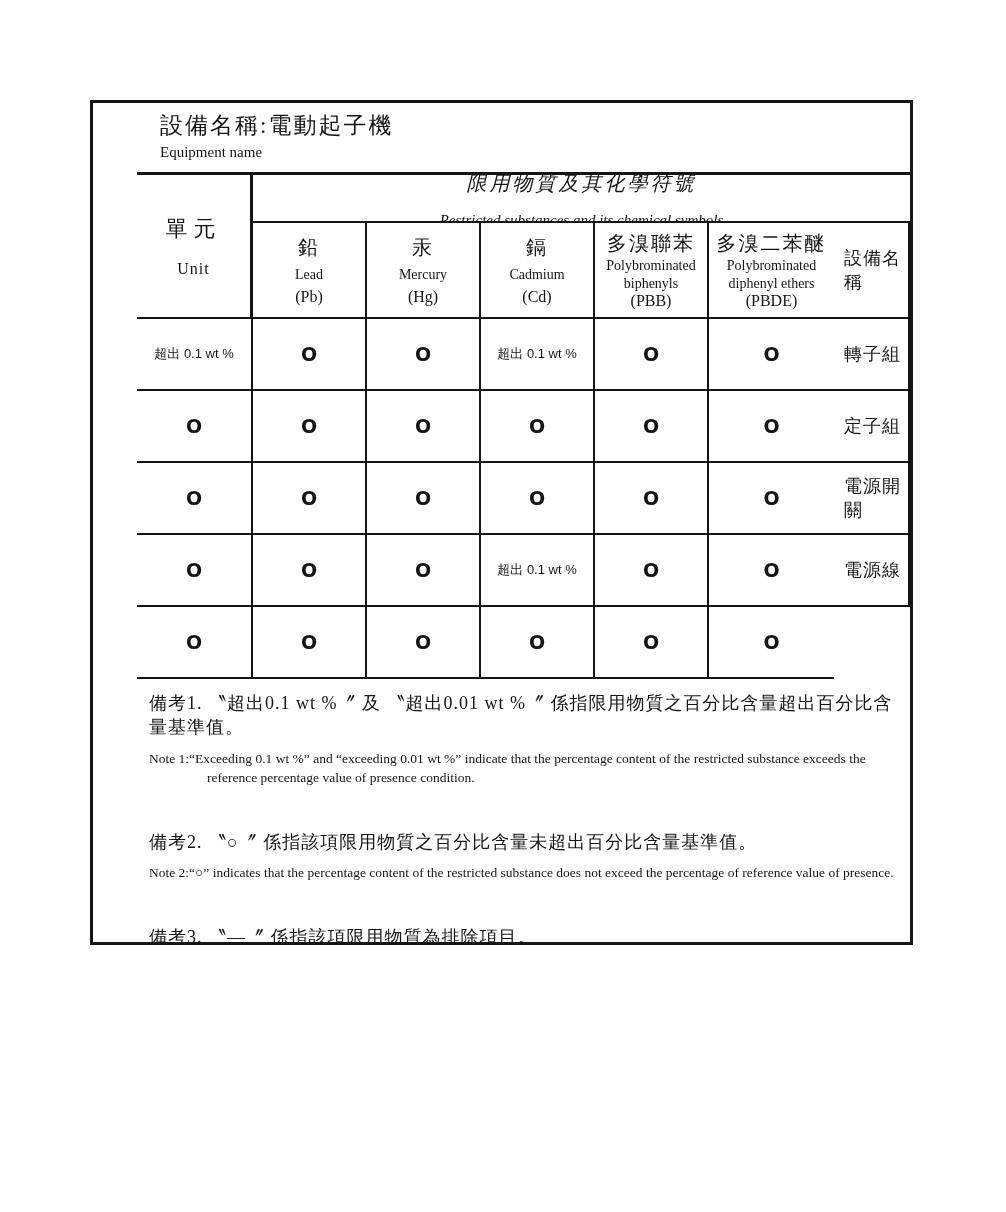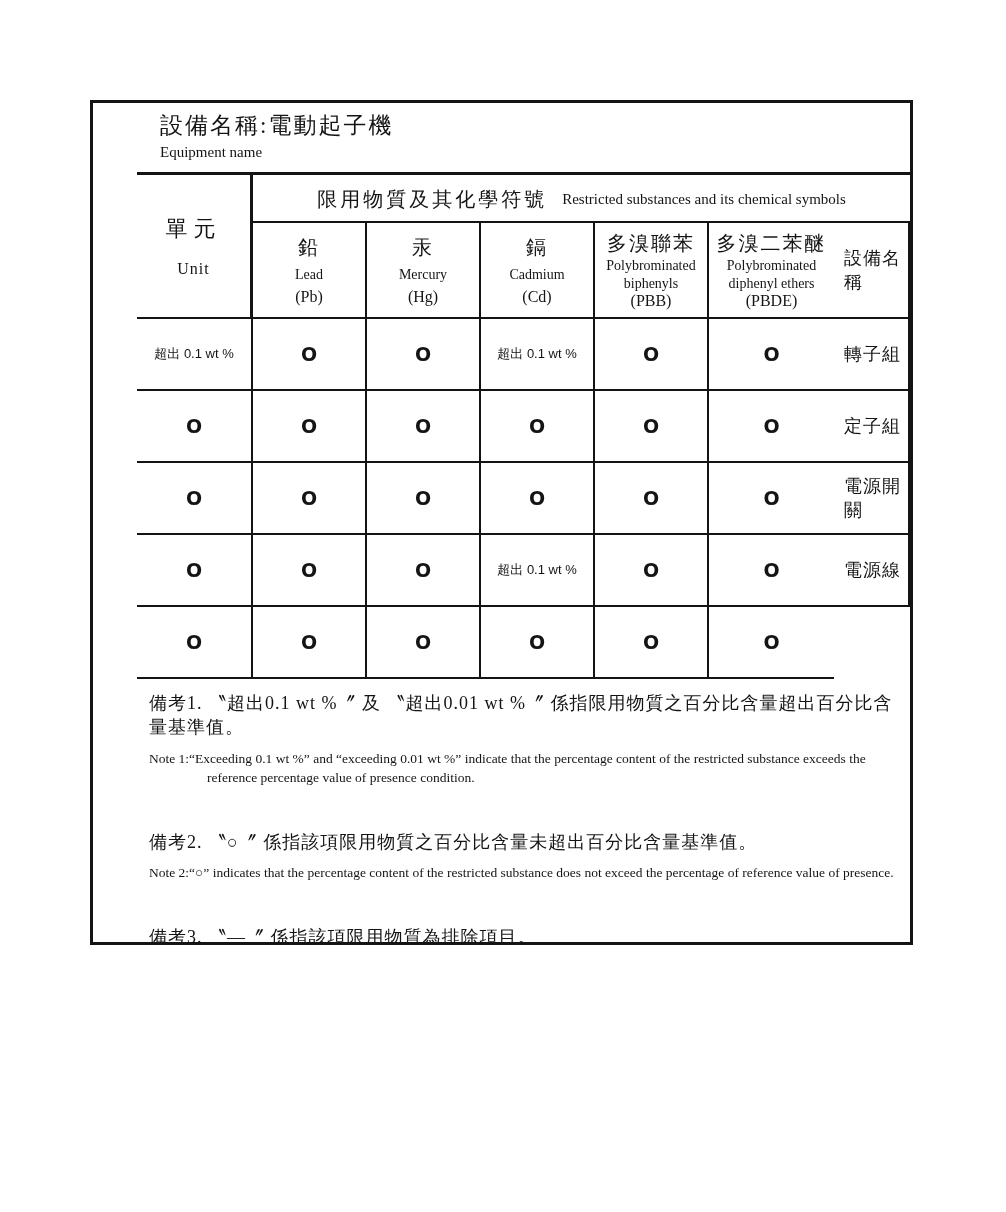--- a/index.html
+++ b/index.html
@@ -66,23 +66,24 @@
     flex-direction: column;
     gap: 16px;
     border-right-width: 3px;
   }
   .unit-head .uh-cjk { font-size: 22px; letter-spacing: 6px; }
   .unit-head .uh-en  { font-size: 16px; letter-spacing: 1px; }
 
   .restricted-head {
     grid-row: 1;
     grid-column: 2 / -1;
-    flex-direction: row;
+    flex-direction: column;
     gap: 15px;
     padding-top: 2px;
+    font-style: italic;
   }
   .restricted-head .rh-cjk { font-size: 20px; letter-spacing: 3px; }
   .restricted-head .rh-en  { font-size: 15px; }
 
   .sub-head {
     flex-direction: column;
     justify-content: space-evenly;
     padding: 7px 3px;
     text-align: center;
   }

